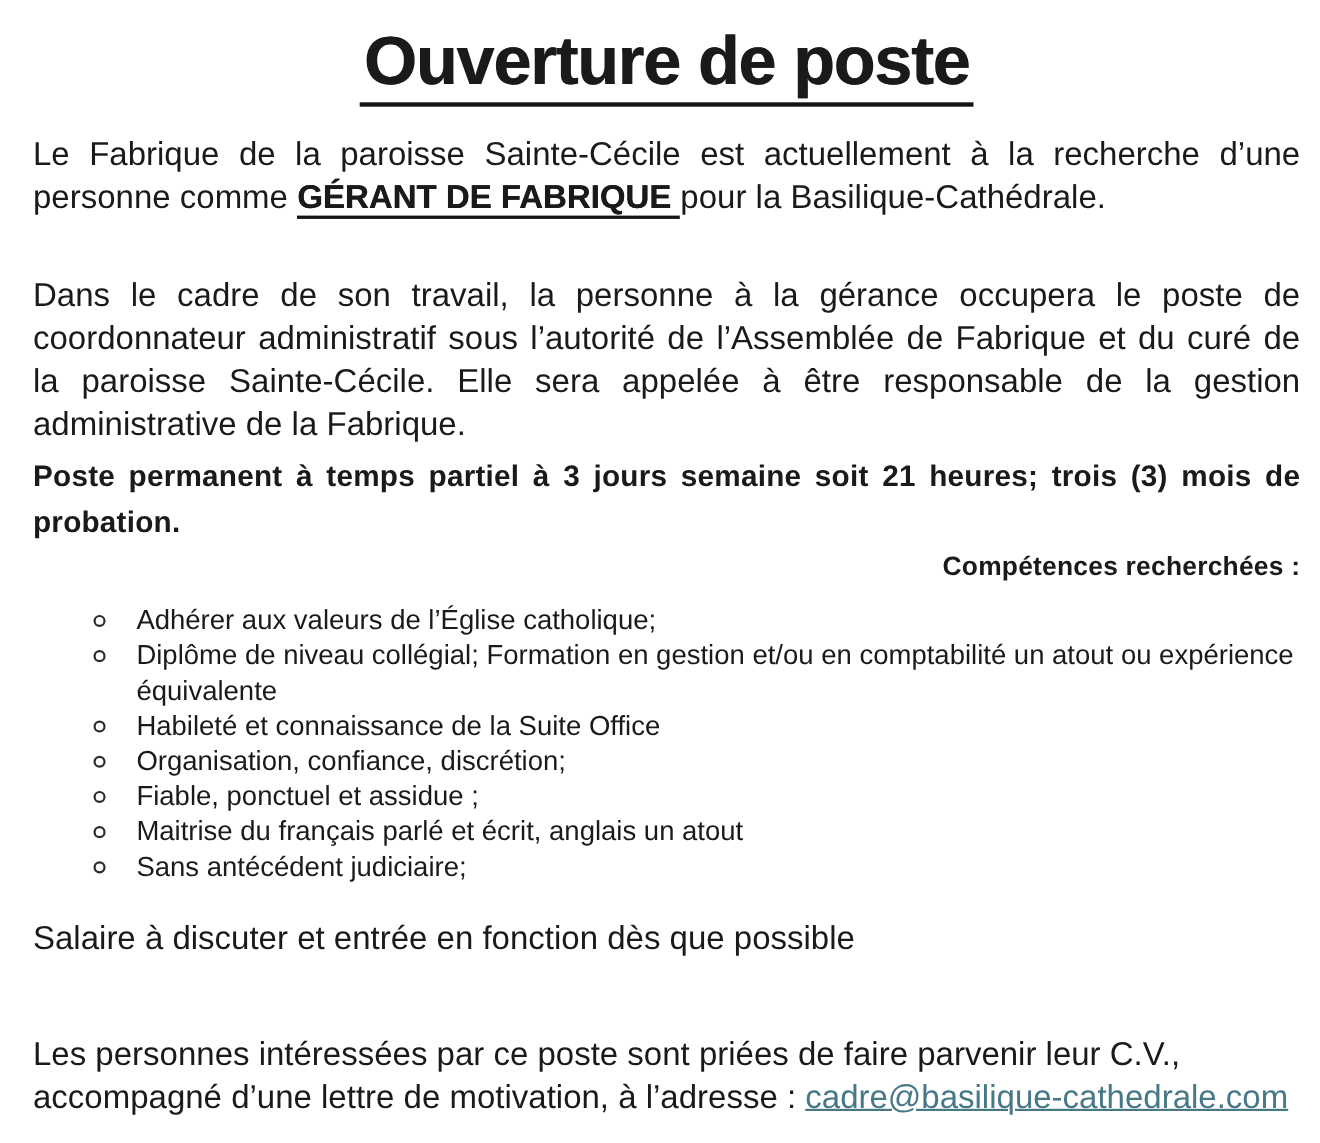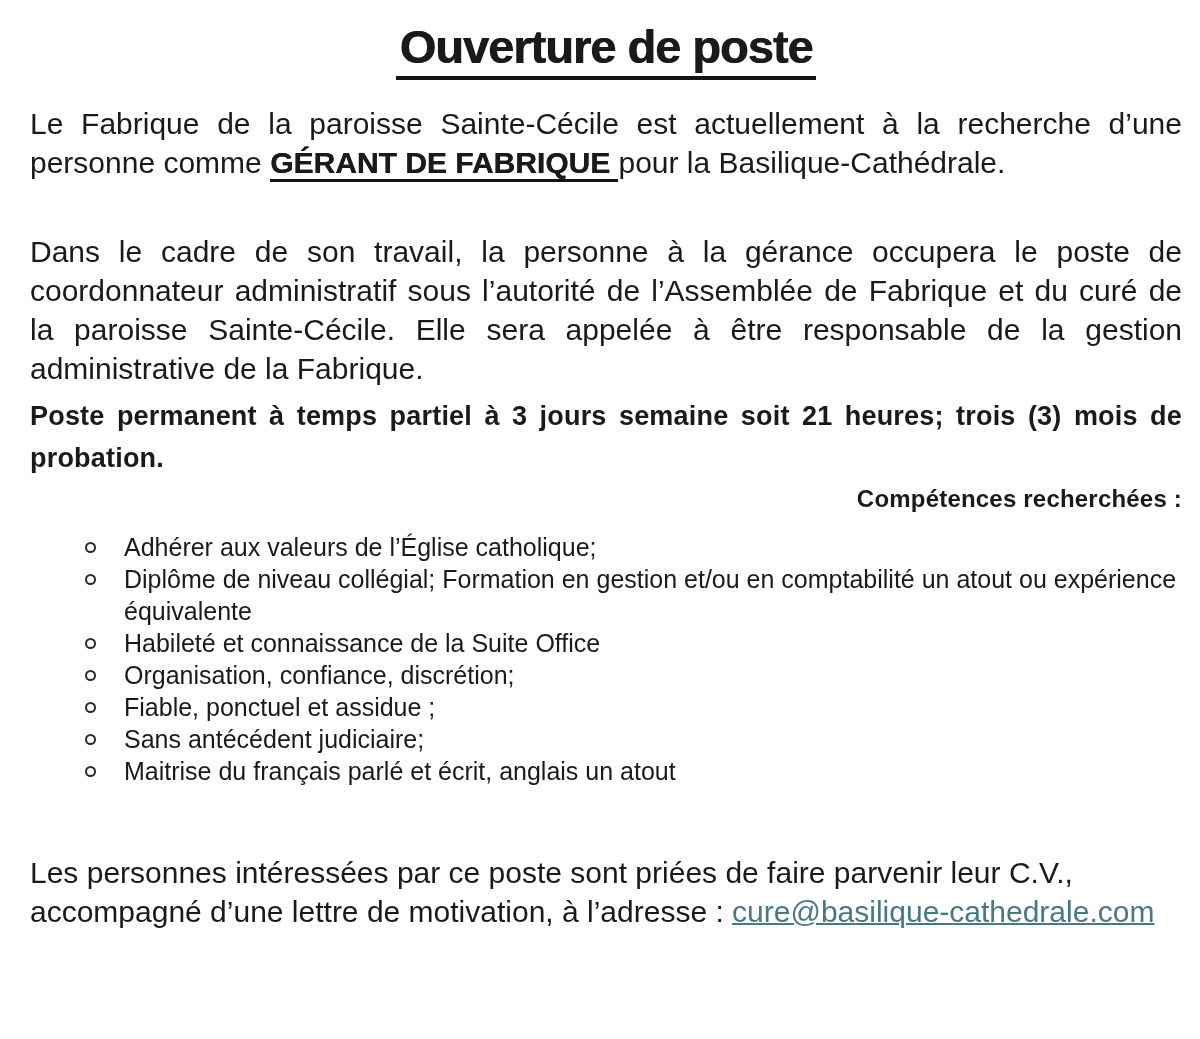--- a/index.html
+++ b/index.html
@@ -25,21 +25,21 @@
     padding: 20px 18px 0 30px;
   }
 
   
   .title-wrap {
     text-align: center;
     margin: 0;
   }
   .doc-title {
     display: inline-block;
-    font-size: 47px;
+    font-size: 62px;
     font-weight: 900;
     letter-spacing: -1px;
     line-height: 1.15;
     border-bottom: 4px solid #141414;
     padding: 0 4px 2px 4px;
     text-shadow: 0.7px 0 0 currentColor;
     white-space: nowrap;
   }
 
   
@@ -152,25 +152,26 @@
     <li>
       <span class="bullet-ring"></span>
       <span class="skill-text">Organisation, confiance, discrétion;</span>
     </li>
     <li>
       <span class="bullet-ring"></span>
       <span class="skill-text">Fiable, ponctuel et assidue ;</span>
     </li>
     <li>
       <span class="bullet-ring"></span>
-      <span class="skill-text">Sans antécédent judiciaire;</span>
+      <span class="skill-text">Maitrise du français parlé et écrit, anglais un atout</span>
     </li>
     <li>
       <span class="bullet-ring"></span>
-      <span class="skill-text">Maitrise du français parlé et écrit, anglais un atout</span>
+      <span class="skill-text">Sans antécédent judiciaire;</span>
     </li>
   </ul>
 
+  <p class="salary">Salaire à discuter et entrée en fonction dès que possible</p>
 
-  <p class="apply"><span>Les personnes intéressées par ce poste sont priées de faire parvenir leur C.V., accompagné d’une lettre de motivation, à l’adresse : </span><a>cure@basilique-cathedrale.com</a></p>
+  <p class="apply"><span>Les personnes intéressées par ce poste sont priées de faire parvenir leur C.V., accompagné d’une lettre de motivation, à l’adresse : </span><a>cadre@basilique-cathedrale.com</a></p>
 
 
 </div>
 
 </body></html>

